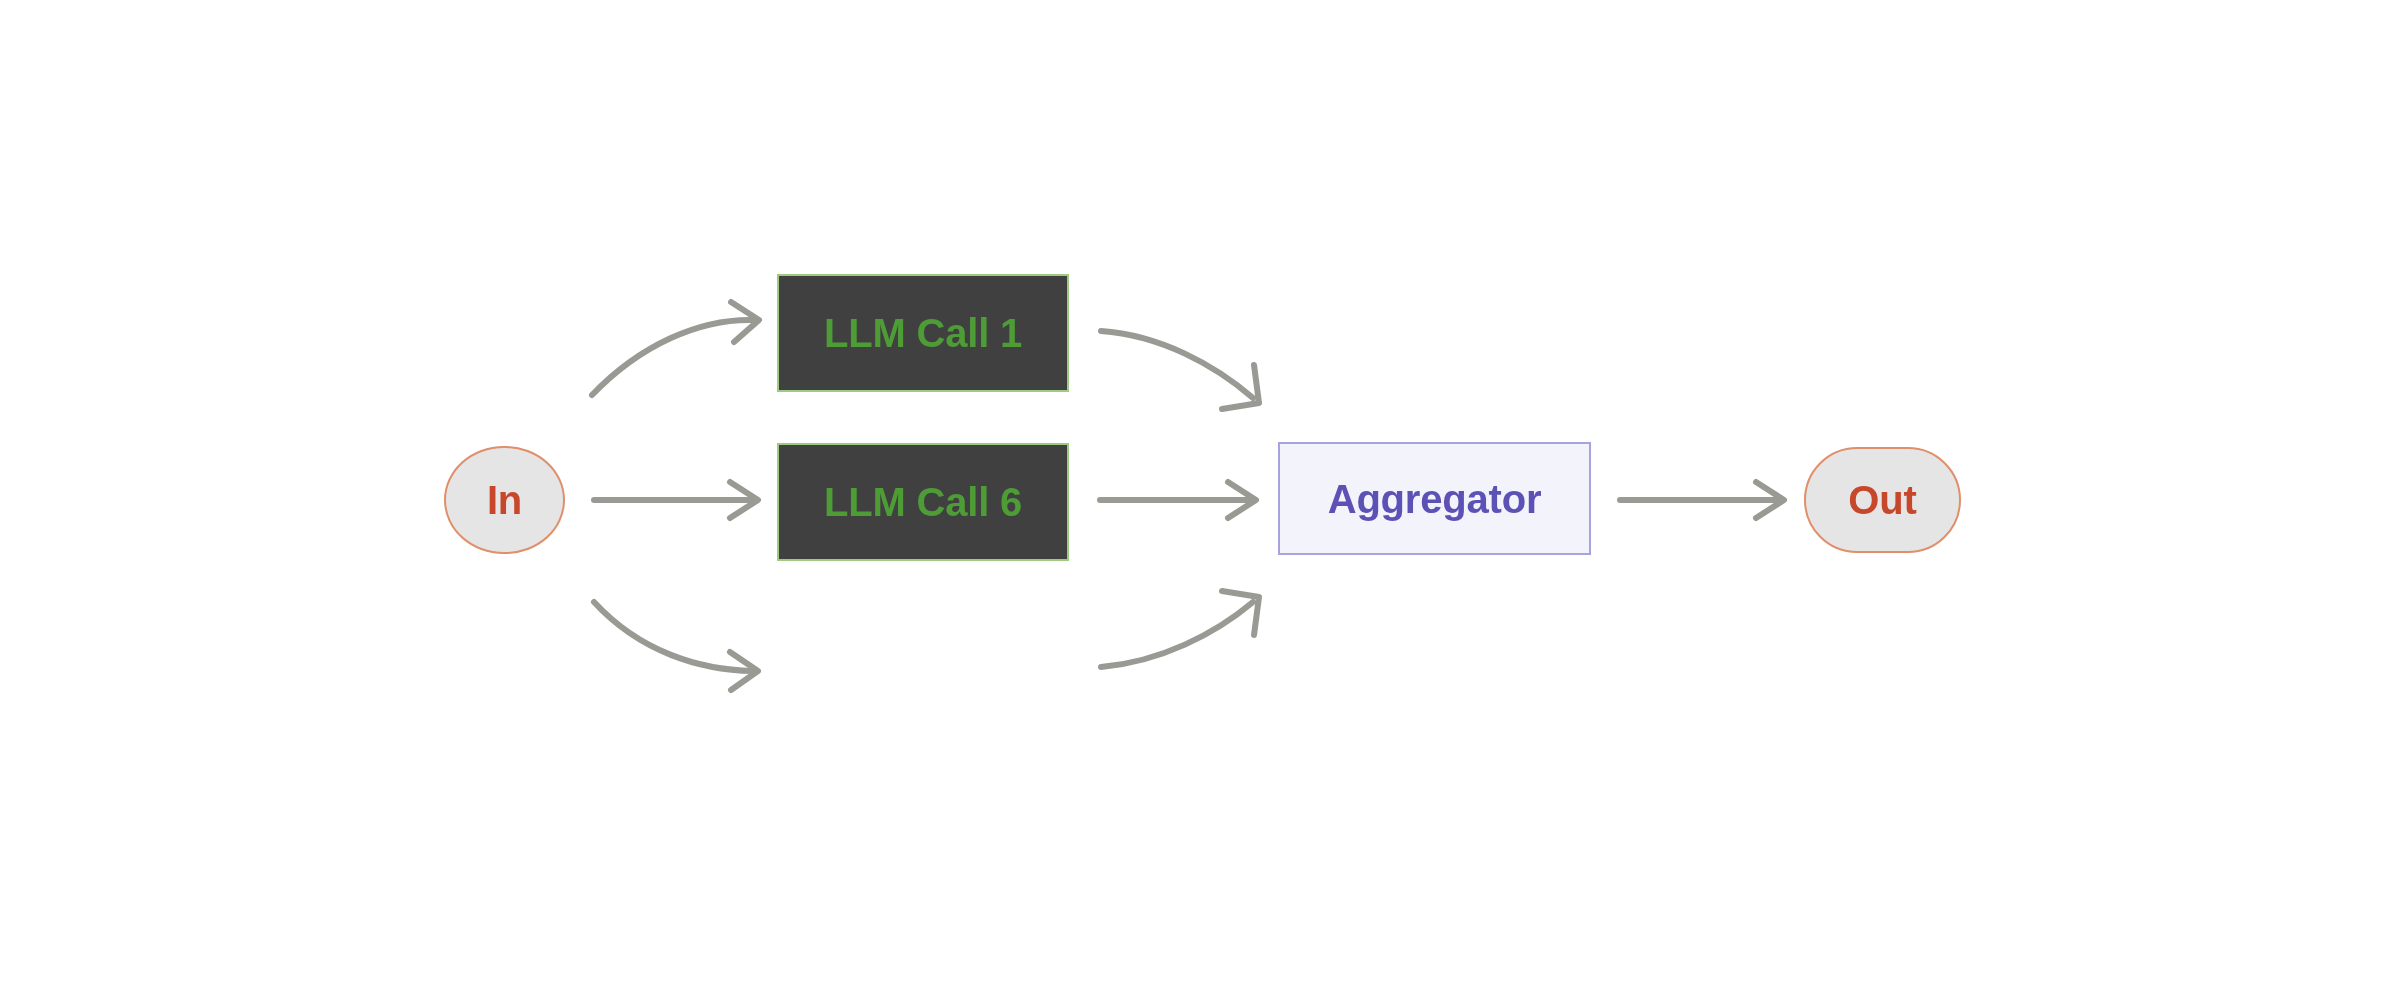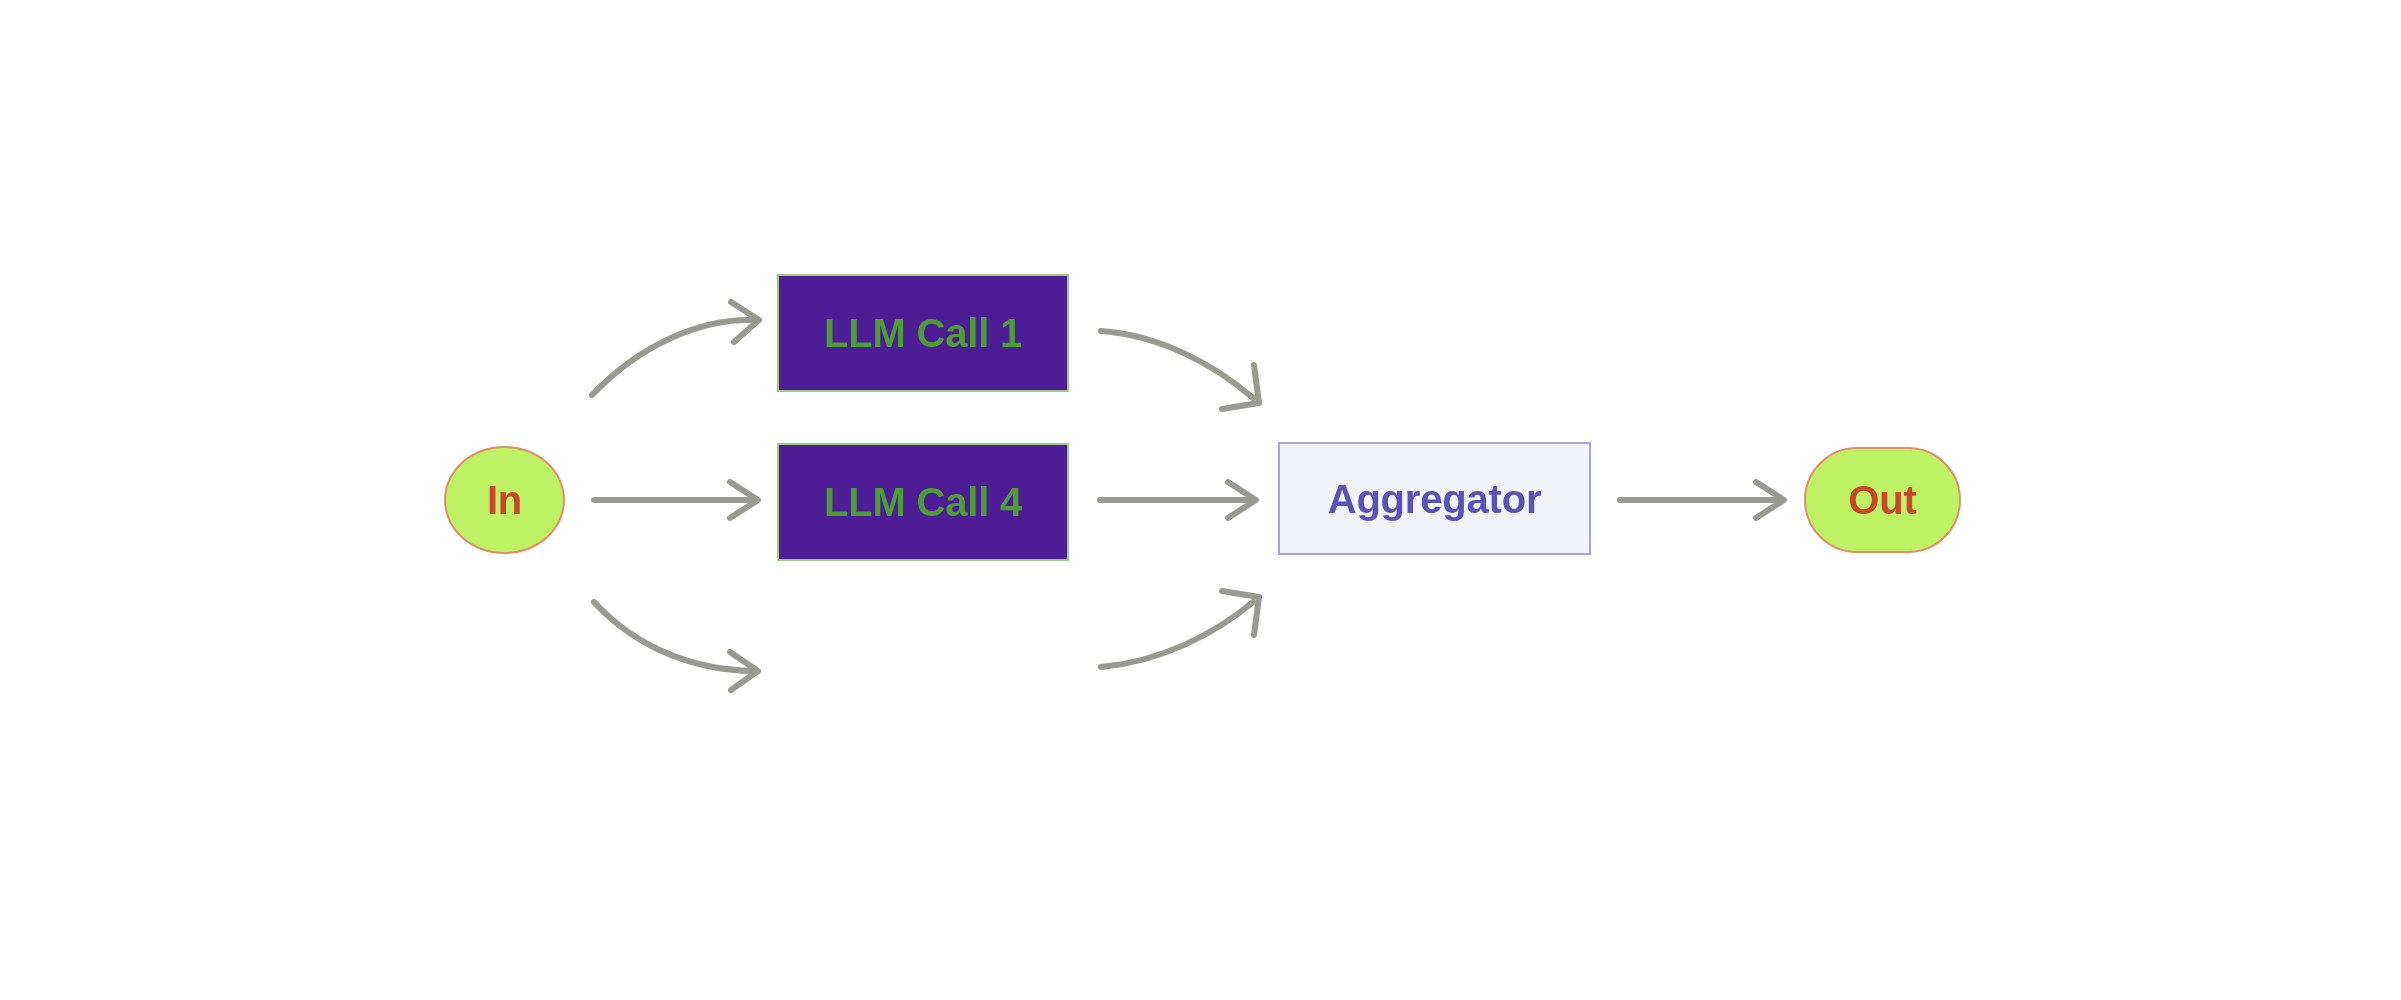--- a/index.html
+++ b/index.html
@@ -37,21 +37,21 @@
     white-space: nowrap;
   }
   .node-label {
     font-weight: bold;
     letter-spacing: -0.2px;
     line-height: 1;
   }
 
   
   .node-terminal {
-    background: #bef264;
+    background: #e5e5e5;
     border: 2px solid #e08f6a;
   }
   .node-terminal .node-label {
     color: #c7472b;
     font-size: 40px;
   }
   #node-in {
     left: 444px;
     top: 446px;
     width: 121px;
@@ -61,21 +61,21 @@
   #node-out {
     left: 1804px;
     top: 447px;
     width: 157px;
     height: 106px;
     border-radius: 53px;
   }
 
   
   .node-process {
-    background: #4c1d95;
+    background: #404040;
     border: 2px solid #9fcb80;
     left: 777px;
     width: 292px;
     height: 118px;
   }
   .node-process .node-label {
     color: #4d9c36;
     font-size: 40px;
   }
   #node-llm-1 { top: 274px; }
@@ -141,21 +141,21 @@
 
   <div class="node node-terminal" id="node-in">
     <span class="node-label">In</span>
   </div>
 
   <div class="node node-process" id="node-llm-1">
     <span class="node-label">LLM Call 1</span>
   </div>
 
   <div class="node node-process" id="node-llm-2">
-    <span class="node-label">LLM Call 4</span>
+    <span class="node-label">LLM Call 6</span>
   </div>
 
 
   <div class="node" id="node-aggregator">
     <span class="node-label">Aggregator</span>
   </div>
 
   <div class="node node-terminal" id="node-out">
     <span class="node-label">Out</span>
   </div>

